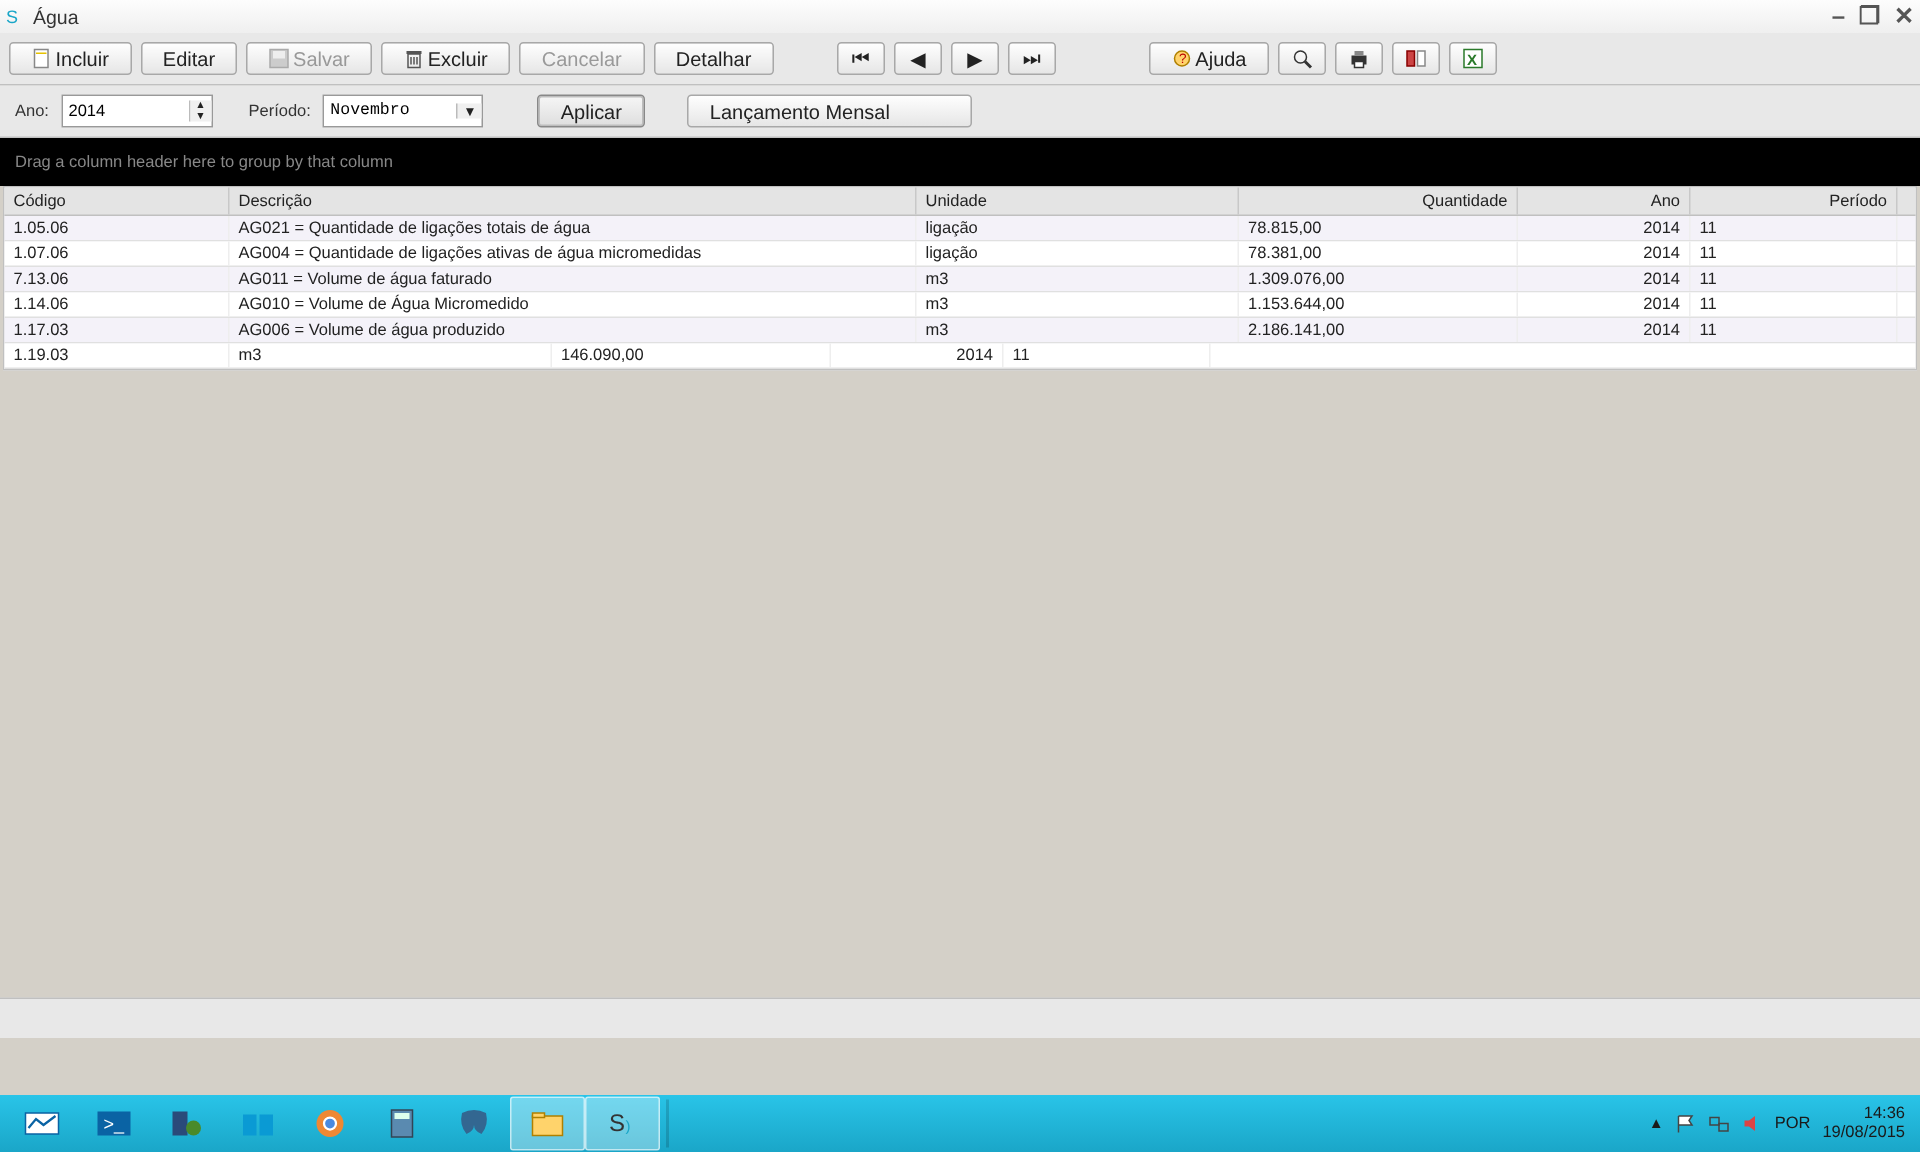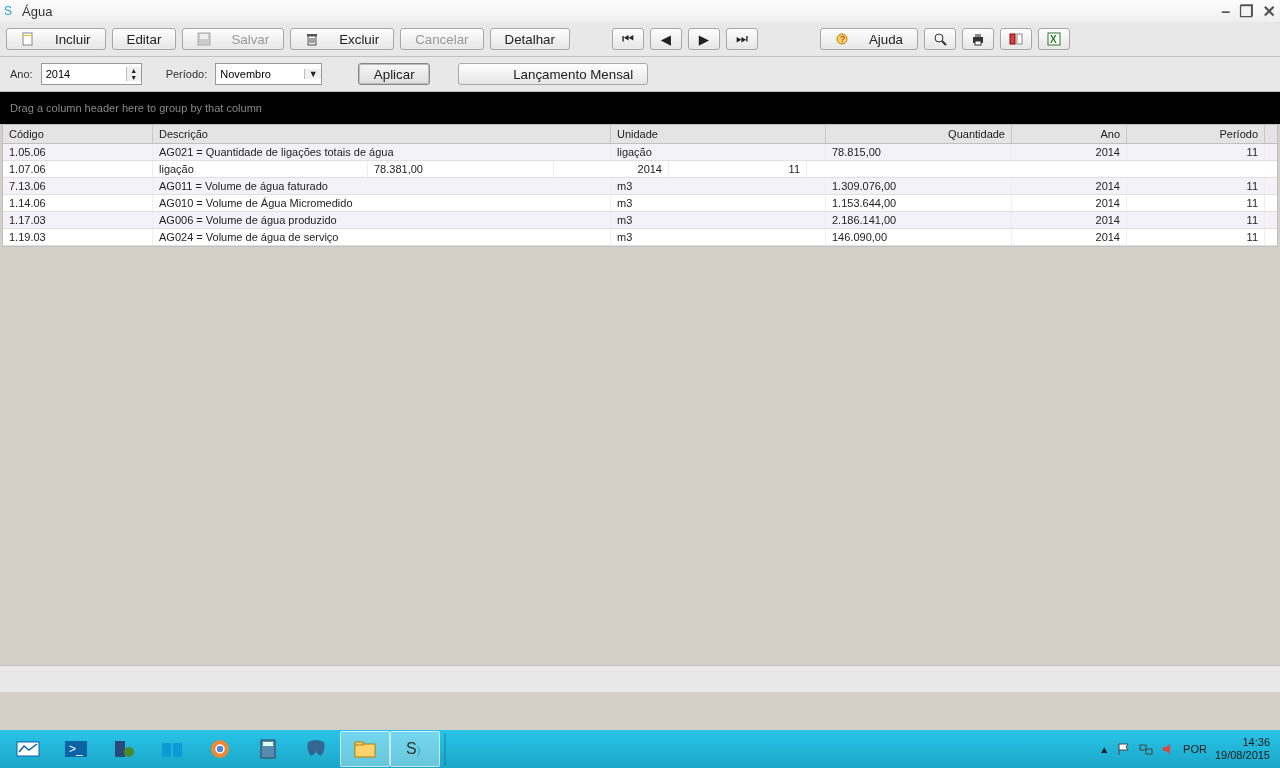--- a/index.html
+++ b/index.html
@@ -3,49 +3,49 @@
 <meta charset="utf-8">
 <style>
 html,body{margin:0;padding:0;height:100%;font-family:Tahoma,Arial,sans-serif;font-size:11px;color:#222;background:#d4d0c8;overflow:hidden}
 .titlebar{height:22px;background:linear-gradient(#fdfdfd,#efefef);display:flex;align-items:center;padding:0 4px;border-bottom:1px solid #c8c8c8}
 .titlebar .t-icon{width:14px;height:14px;display:inline-flex;align-items:center;justify-content:center;margin-right:4px}
 .titlebar .title{font-size:13px;color:#333}
 .titlebar .spacer{flex:1}
 .win-btns span{font-size:16px;font-weight:bold;color:#555;margin-left:6px;cursor:pointer}
 .toolbar{padding:6px;background:#e8e8e8;border-bottom:1px solid #c0c0c0}
 .tb-row{display:flex;align-items:center;gap:6px}
-.btn{background:linear-gradient(#fefefe,#e6e6e6);border:1px solid #a8a8a8;border-radius:3px;padding:3px 14px;height:22px;display:inline-flex;align-items:center;gap:20px;cursor:pointer;color:#222;box-sizing:border-box}
+.btn{background:linear-gradient(#fefefe,#e6e6e6);border:1px solid #a8a8a8;border-radius:3px;padding:3px 14px;height:22px;display:inline-flex;align-items:center;gap:2px;cursor:pointer;color:#222;box-sizing:border-box}
 .btn.disabled{color:#999}
 .btn.icon-only{padding:3px 8px;width:32px;justify-content:center}
 .btn .ic{display:inline-block;width:14px;height:14px}
 .filterbar{padding:6px 10px;background:#e8e8e8;border-bottom:1px solid #c0c0c0;display:flex;align-items:center;gap:8px}
 .filterbar label{color:#333}
 .spinbox{display:inline-flex;align-items:center;border:1px solid #999;background:#fff;height:20px}
 .spinbox input{border:none;height:18px;width:76px;padding:0 4px;font-family:inherit;font-size:11px}
 .spinbox .arrows{display:flex;flex-direction:column;border-left:1px solid #bbb;width:14px}
 .spinbox .arrows span{font-size:7px;line-height:7px;text-align:center;cursor:pointer;background:#f0f0f0}
 .combo{display:inline-flex;align-items:center;border:1px solid #999;background:#fff;height:20px}
-.combo input{border:none;height:18px;width:80px;padding:0 4px;font-family:Liberation Sans, sans-serif;font-size:11px}
+.combo input{border:none;height:18px;width:80px;padding:0 4px;font-family:Liberation Mono, monospace;font-size:11px}
 .combo .dd{width:16px;text-align:center;background:#f0f0f0;border-left:1px solid #bbb;cursor:pointer;font-size:9px}
 .btn.accent{border:1px solid #888;background:linear-gradient(#f6f6f6,#dedede);box-shadow:0 0 0 1px #bdbdbd inset}
-.btn.wide{width:190px;justify-content:flex-end}
+.btn.wide{width:190px;justify-content:flex-start}
 .groupbar{padding:10px;color:#888;font-size:11px;background:#000000}
 .grid{border:1px solid #c0c0c0;background:#fff;margin:0 2px}
 .grid-head{display:flex;background:#e4e4e4;border-bottom:1px solid #c0c0c0}
 .grid-head .cell{padding:3px 6px;border-right:1px solid #c8c8c8;box-sizing:border-box}
 .grid-body .row{display:flex;border-bottom:1px solid #e0e0e0}
 .grid-body .row:nth-child(odd){background:#f4f2f9}
 .grid-body .row:nth-child(even){background:#fff}
 .grid-body .cell{padding:2px 6px;border-right:1px solid #eee;box-sizing:border-box;white-space:nowrap;overflow:hidden;text-overflow:ellipsis}
 .col-codigo{width:150px}
 .col-desc{width:458px}
 .col-unid{width:215px}
 .col-qtd{width:186px;text-align:left}
 .col-ano{width:115px;text-align:right}
-.col-periodo{width:138px;text-align:right}
+.col-periodo{width:138px;text-align:left}
 .grid-head .col-qtd,.grid-head .col-ano,.grid-head .col-periodo{text-align:right}
 .status-area{position:absolute;left:0;right:0;bottom:38px;height:26px;background:#e8e8e8;border-top:1px solid #c0c0c0}
 .taskbar{position:absolute;left:0;right:0;bottom:0;height:38px;background:linear-gradient(#29c4e8,#1aa6c8);display:flex;align-items:center;padding:0 4px}
 .taskbar .tb-item{width:48px;height:34px;display:flex;align-items:center;justify-content:center;cursor:pointer}
 .taskbar .tb-item.active{background:rgba(255,255,255,0.35);border:1px solid rgba(255,255,255,0.6);border-radius:2px}
 .taskbar .tb-divider{width:2px;height:32px;background:rgba(0,0,0,0.15);margin:0 4px}
 .taskbar .tray{margin-left:auto;display:flex;align-items:center;gap:8px;color:#1a1a1a;font-size:11px;padding-right:6px}
 .taskbar .clock{text-align:right;font-size:11px;line-height:13px}
 .content-wrap{position:absolute;top:22px;left:0;right:0;bottom:38px;display:flex;flex-direction:column}
 .grid-wrap{flex:1;overflow:auto;padding:0}
@@ -211,20 +211,21 @@
           <div class="row">
             <div class="cell col-codigo">1.05.06</div>
             <div class="cell col-desc">AG021 = Quantidade de ligações totais de água</div>
             <div class="cell col-unid">ligação</div>
             <div class="cell col-qtd">78.815,00</div>
             <div class="cell col-ano">2014</div>
             <div class="cell col-periodo">11</div>
           </div>
           <div class="row">
             <div class="cell col-codigo">1.07.06</div>
+            <div class="cell col-desc">AG004 = Quantidade de ligações ativas de água micromedidas</div>
             <div class="cell col-unid">ligação</div>
             <div class="cell col-qtd">78.381,00</div>
             <div class="cell col-ano">2014</div>
             <div class="cell col-periodo">11</div>
           </div>
           <div class="row">
             <div class="cell col-codigo">7.13.06</div>
             <div class="cell col-desc">AG011 = Volume de água faturado</div>
             <div class="cell col-unid">m3</div>
             <div class="cell col-qtd">1.309.076,00</div>
@@ -242,21 +243,20 @@
           <div class="row">
             <div class="cell col-codigo">1.17.03</div>
             <div class="cell col-desc">AG006 = Volume de água produzido</div>
             <div class="cell col-unid">m3</div>
             <div class="cell col-qtd">2.186.141,00</div>
             <div class="cell col-ano">2014</div>
             <div class="cell col-periodo">11</div>
           </div>
           <div class="row">
             <div class="cell col-codigo">1.19.03</div>
-            <div class="cell col-desc">AG024 = Volume de água de serviço</div>
             <div class="cell col-unid">m3</div>
             <div class="cell col-qtd">146.090,00</div>
             <div class="cell col-ano">2014</div>
             <div class="cell col-periodo">11</div>
           </div>
         </div>
   </div>
 </div>
 
 <div class="status-area"></div>

